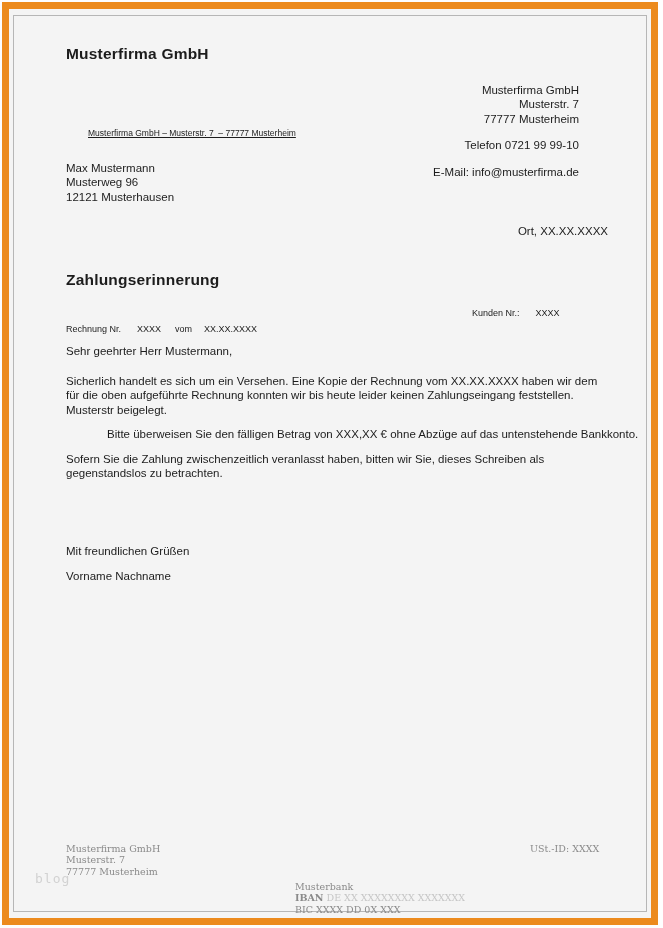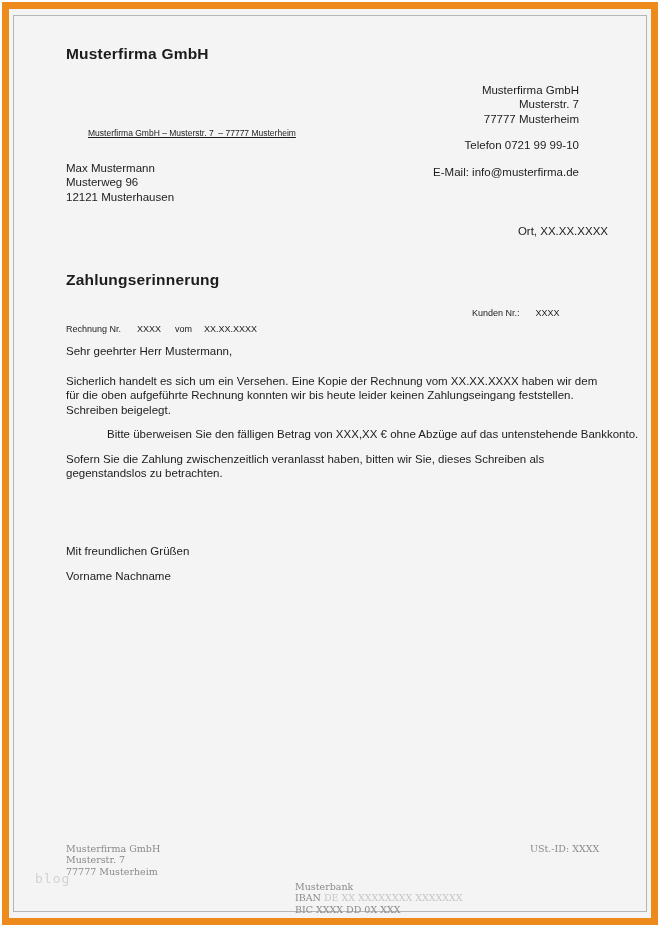--- a/index.html
+++ b/index.html
@@ -30,21 +30,21 @@
   .right-align{text-align:right;}
   .ref span{display:inline-block;}
   .ref .gap-lg{margin-right:16px;}
   .ref .gap-md{margin-right:14px;}
   .ref .gap-sm{margin-right:12px;margin-top:16px;}
   .footer{
     font-family:"DejaVu Serif", serif;
     font-size:9.5px;line-height:11.4px;
     color:var(--footer_gray,#8a8a8a);
   }
-  .footer .iban-label{color:var(--footer_gray,#8a8a8a);font-weight:normal;}
+  .footer .iban-label{color:var(--footer_gray,#8a8a8a);font-weight:bold;}
   .footer .iban-value{color:var(--iban_light,#c6c6c6);}
   .watermark{
     font-family:"DejaVu Sans Mono", monospace;
     font-size:13px;color:var(--watermark_gray,#d2d2d2);letter-spacing:1px;
   }
 </style>
 </head>
 <body>
 
 <div class="page">
@@ -78,21 +78,21 @@
   </div>
   <div class="abs small ref" style="left:472px;top:308px;">
     <span class="gap-lg">Kunden Nr.:</span><span>XXXX</span>
   </div>
 
   <div class="abs body-text" style="left:66px;top:344px;">Sehr geehrter Herr Mustermann,</div>
 
   <div class="abs body-text" style="left:66px;top:374px;width:560px;">
     <div>Sicherlich handelt es sich um ein Versehen. Eine Kopie der Rechnung vom XX.XX.XXXX haben wir dem</div>
     <div>für die oben aufgeführte Rechnung konnten wir bis heute leider keinen Zahlungseingang feststellen.</div>
-    <div>Schreiben beigelegt.</div>
+    <div>Musterstr beigelegt.</div>
   </div>
   <div class="abs body-text" style="left:66px;top:427px;width:580px;margin-left:41px;">
     <div>Bitte überweisen Sie den fälligen Betrag von XXX,XX € ohne Abzüge auf das untenstehende Bankkonto.</div>
   </div>
   <div class="abs body-text" style="left:66px;top:452px;width:560px;">
     <div>Sofern Sie die Zahlung zwischenzeitlich veranlasst haben, bitten wir Sie, dieses Schreiben als</div>
     <div>gegenstandslos zu betrachten.</div>
   </div>
 
   <div class="abs body-text" style="left:66px;top:516px;margin-top:28px;">Mit freundlichen Grüßen</div>

